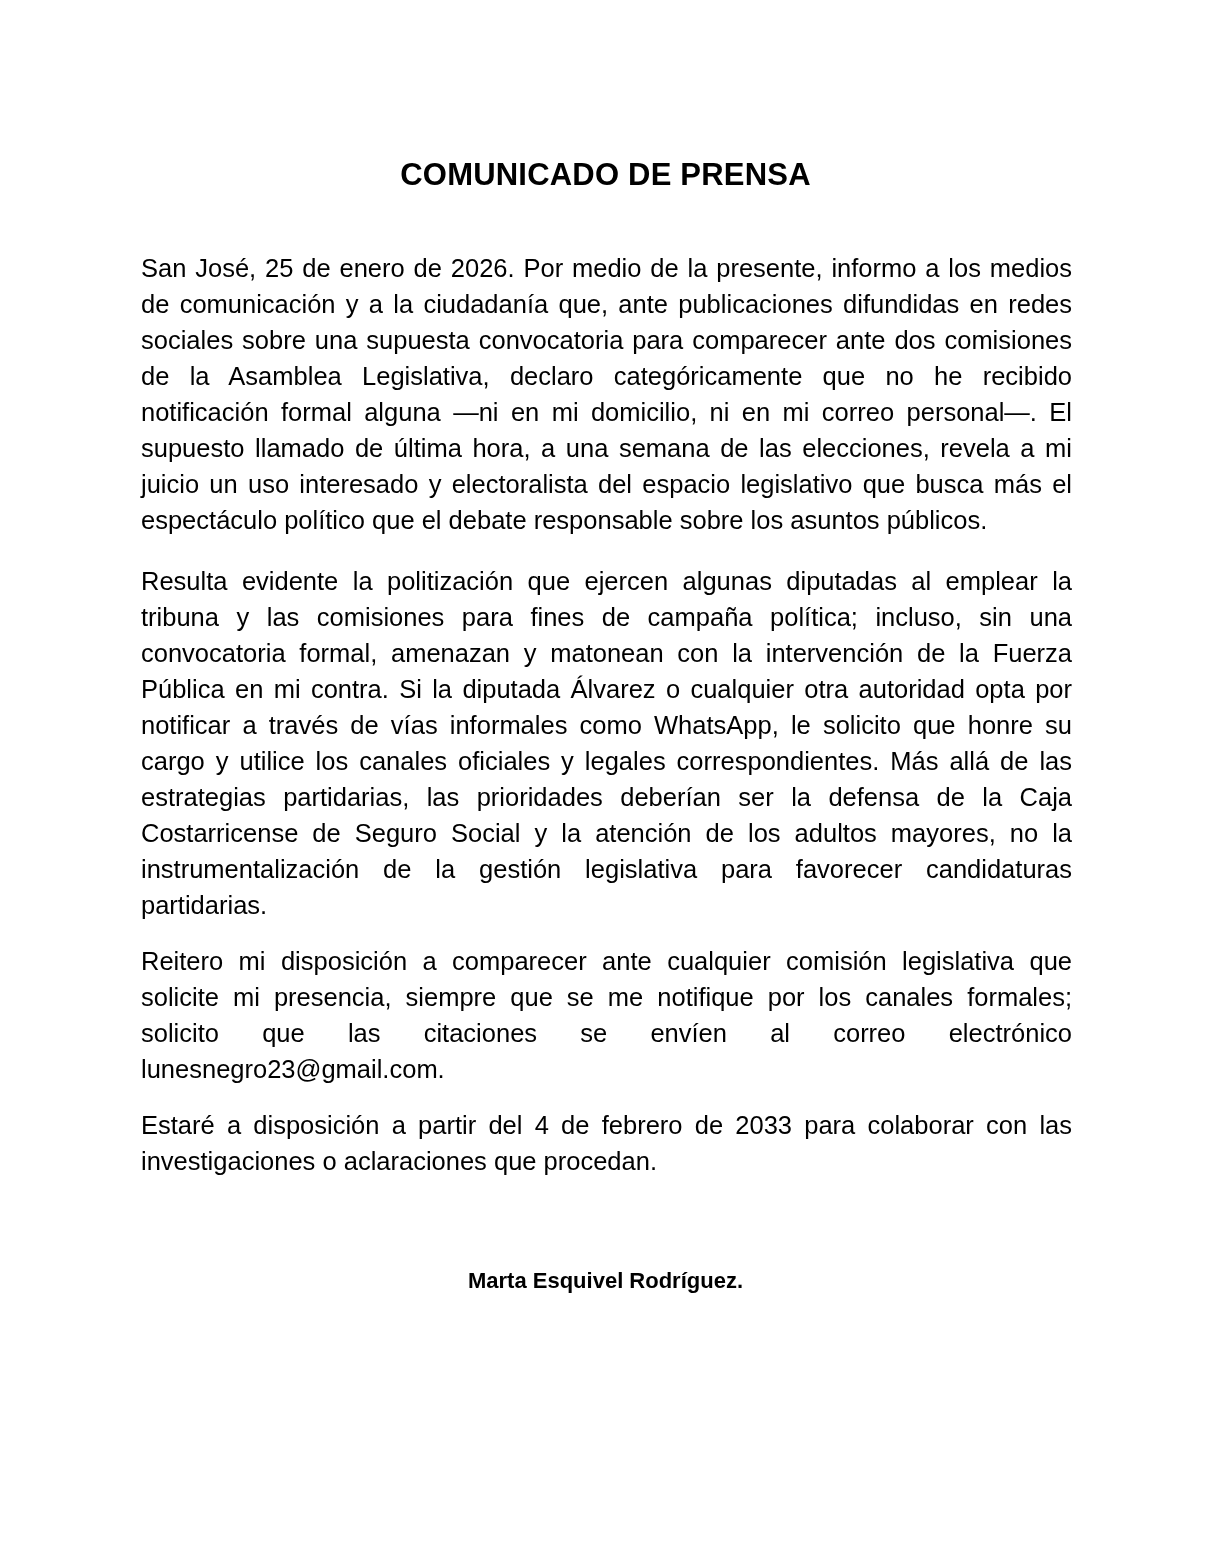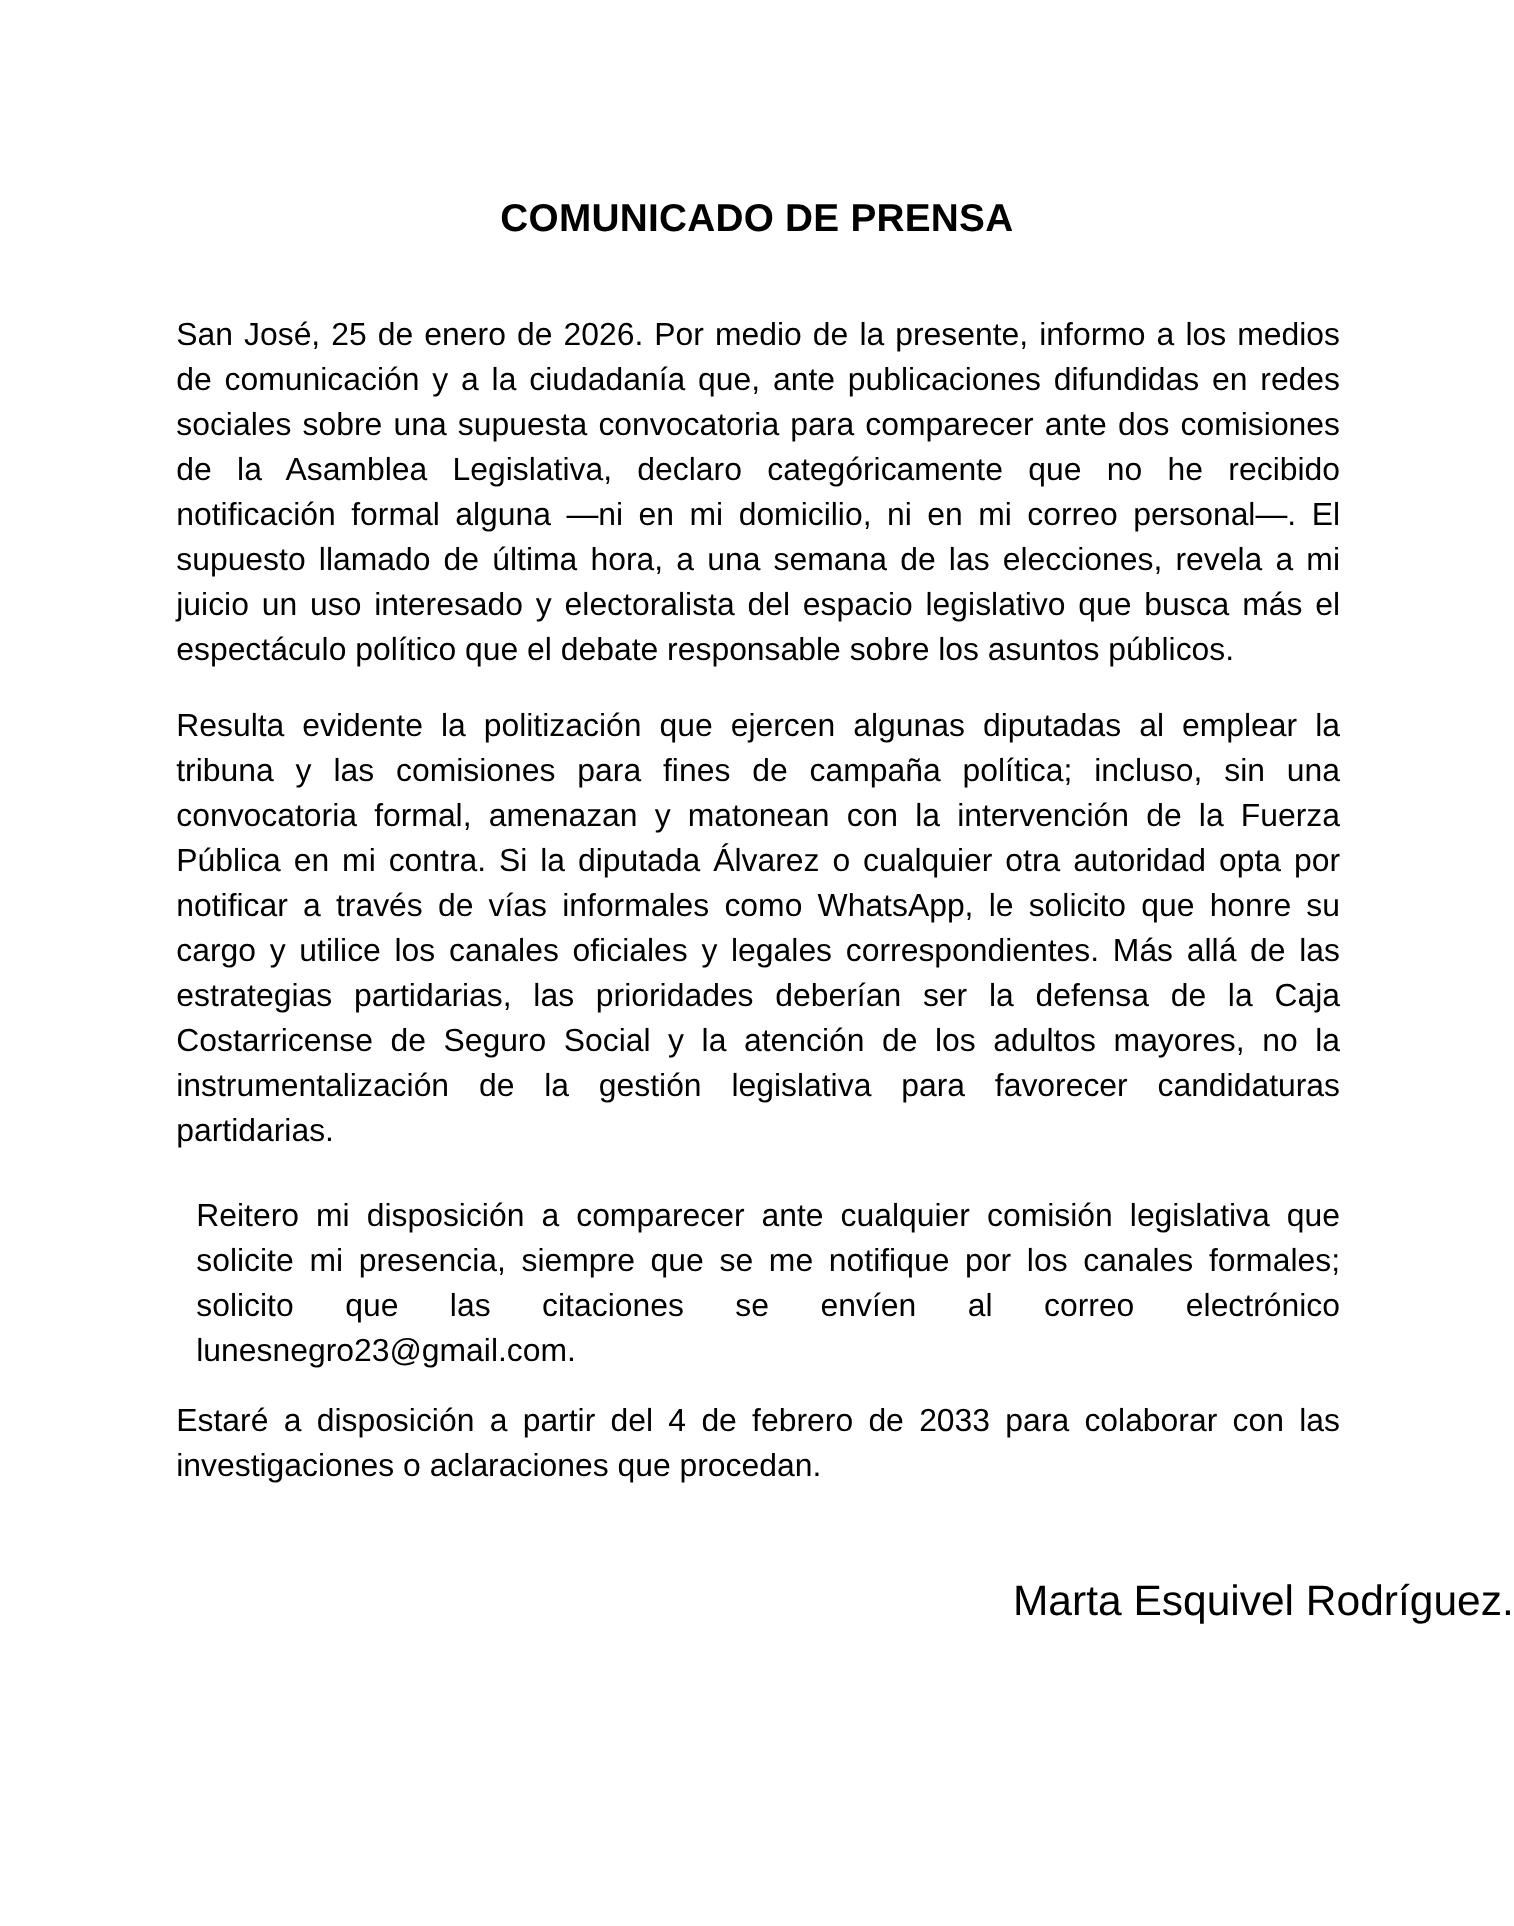--- a/index.html
+++ b/index.html
@@ -58,32 +58,32 @@
     margin-bottom: 0;
   }
 
   .para.p-atentamente {
     text-align: left;
     margin-bottom: 0;
   }
 
   
   .para.p1 { margin-bottom: 25px; }
-  .para.p2 { margin-bottom: 32px; }
-  .para.p3 { margin-bottom: 20px; margin-left: 16px; }
+  .para.p2 { margin-bottom: 20px; }
+  .para.p3 { margin-bottom: 20px; }
   .para.p4 { margin-bottom: 21px; }
 
   .signature {
     position: absolute;
     top: 1264px;
     left: 0;
     width: 1211px;
-    text-align: right;
-    font-size: 34px;
-    font-weight: normal;
+    text-align: center;
+    font-size: 22px;
+    font-weight: bold;
     line-height: 34px;
   }
 </style>
 </head>
 <body>
 
 <div class="page">
 
   <h1 class="doc-title">COMUNICADO DE PRENSA</h1>
 

